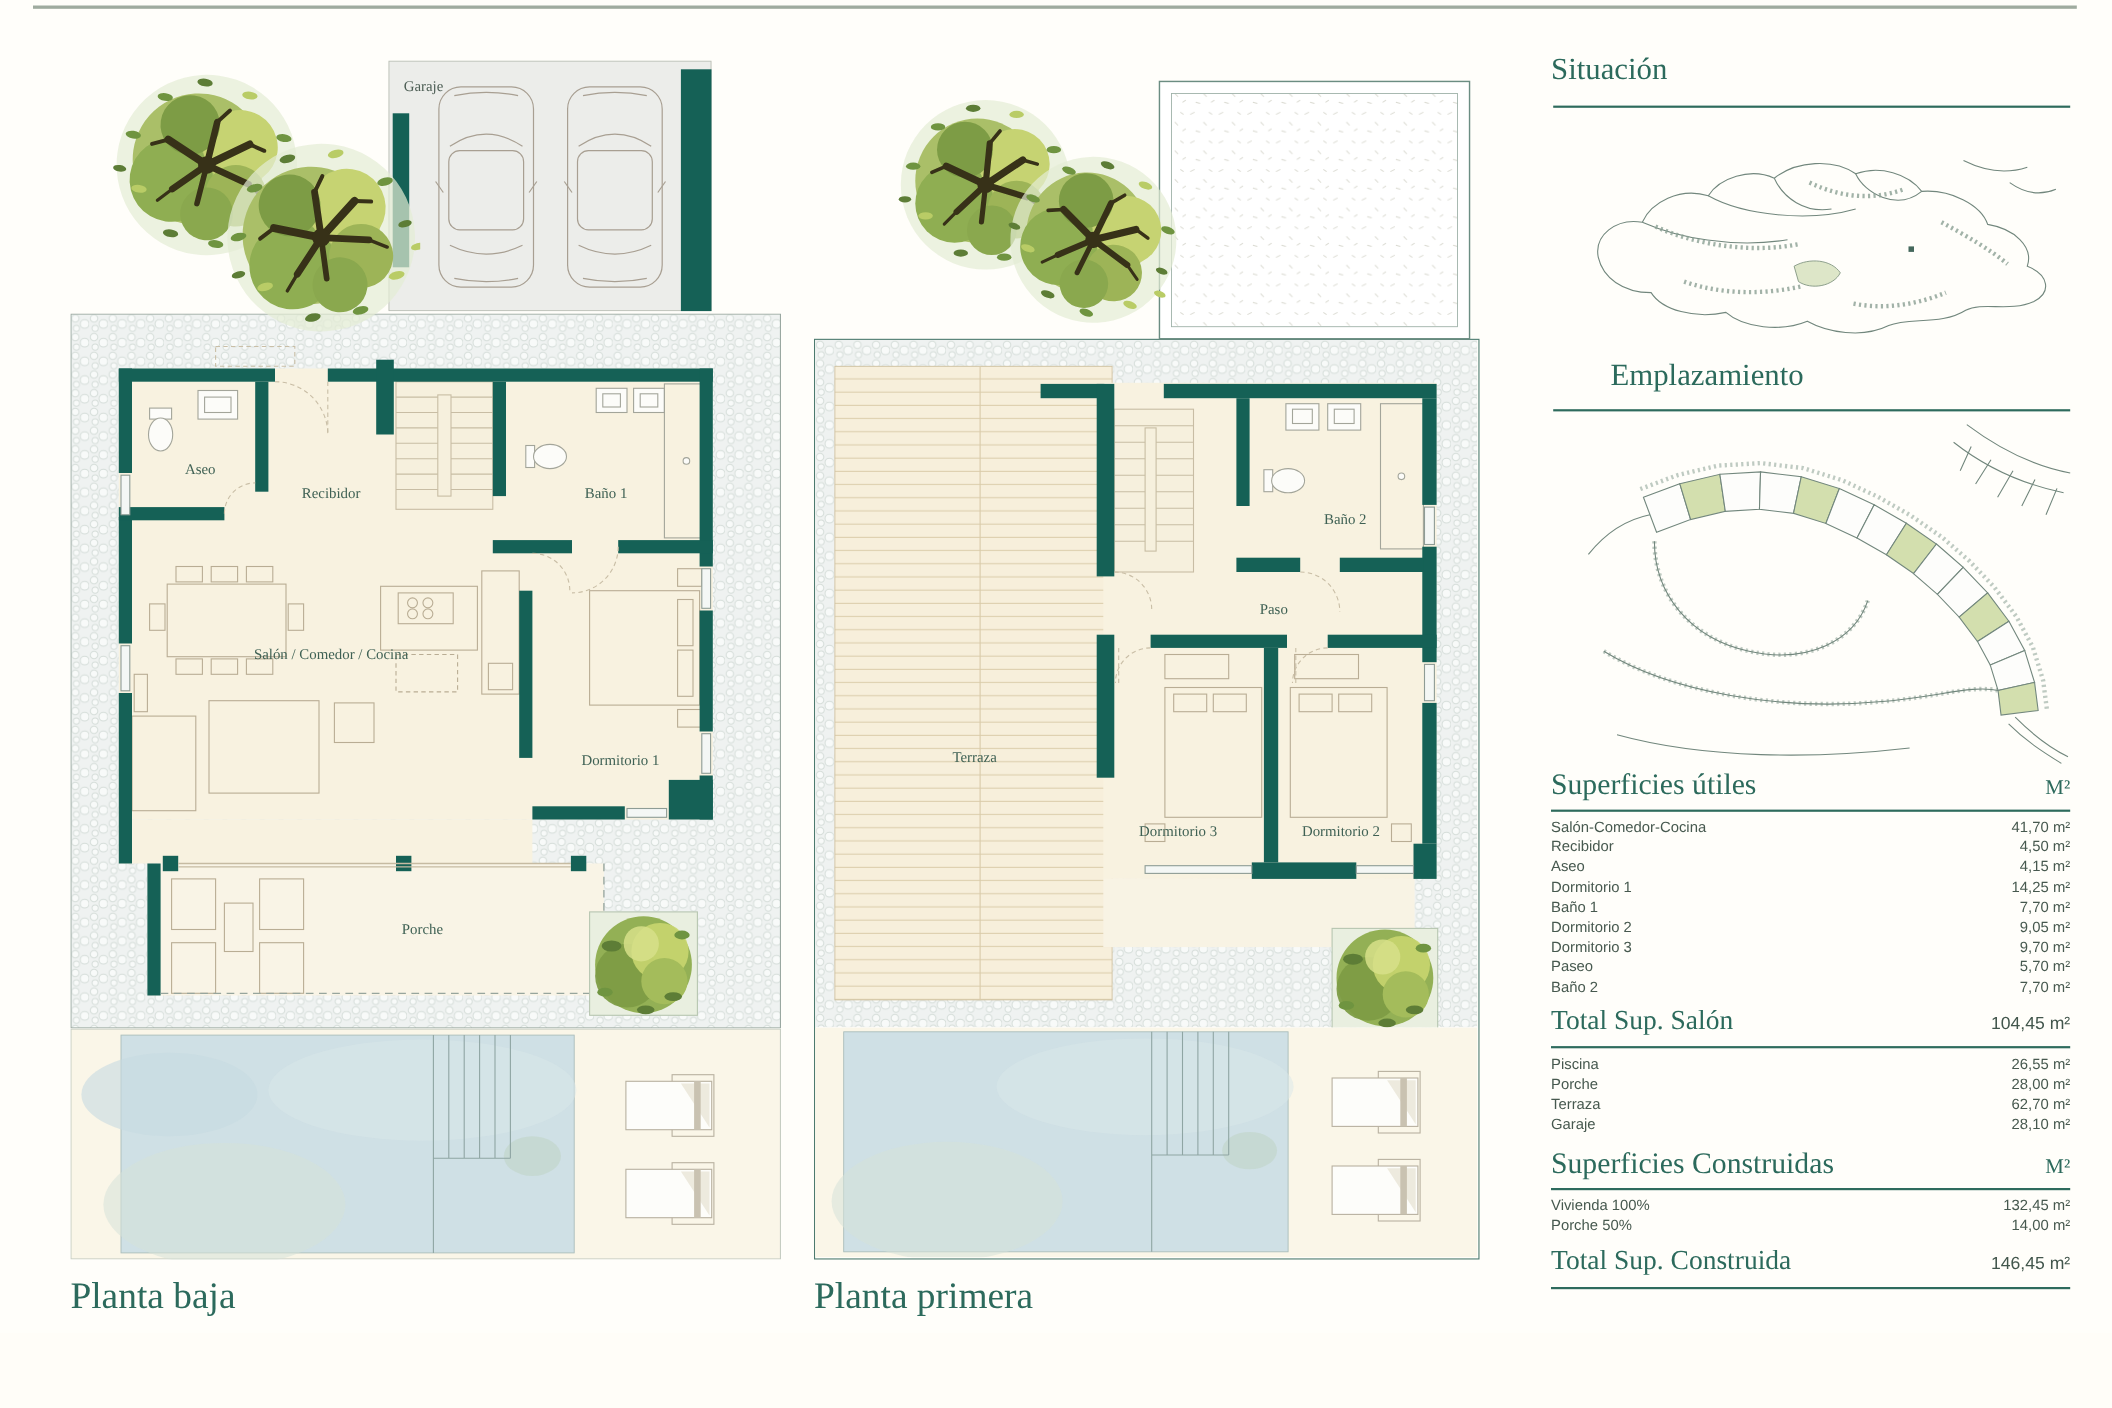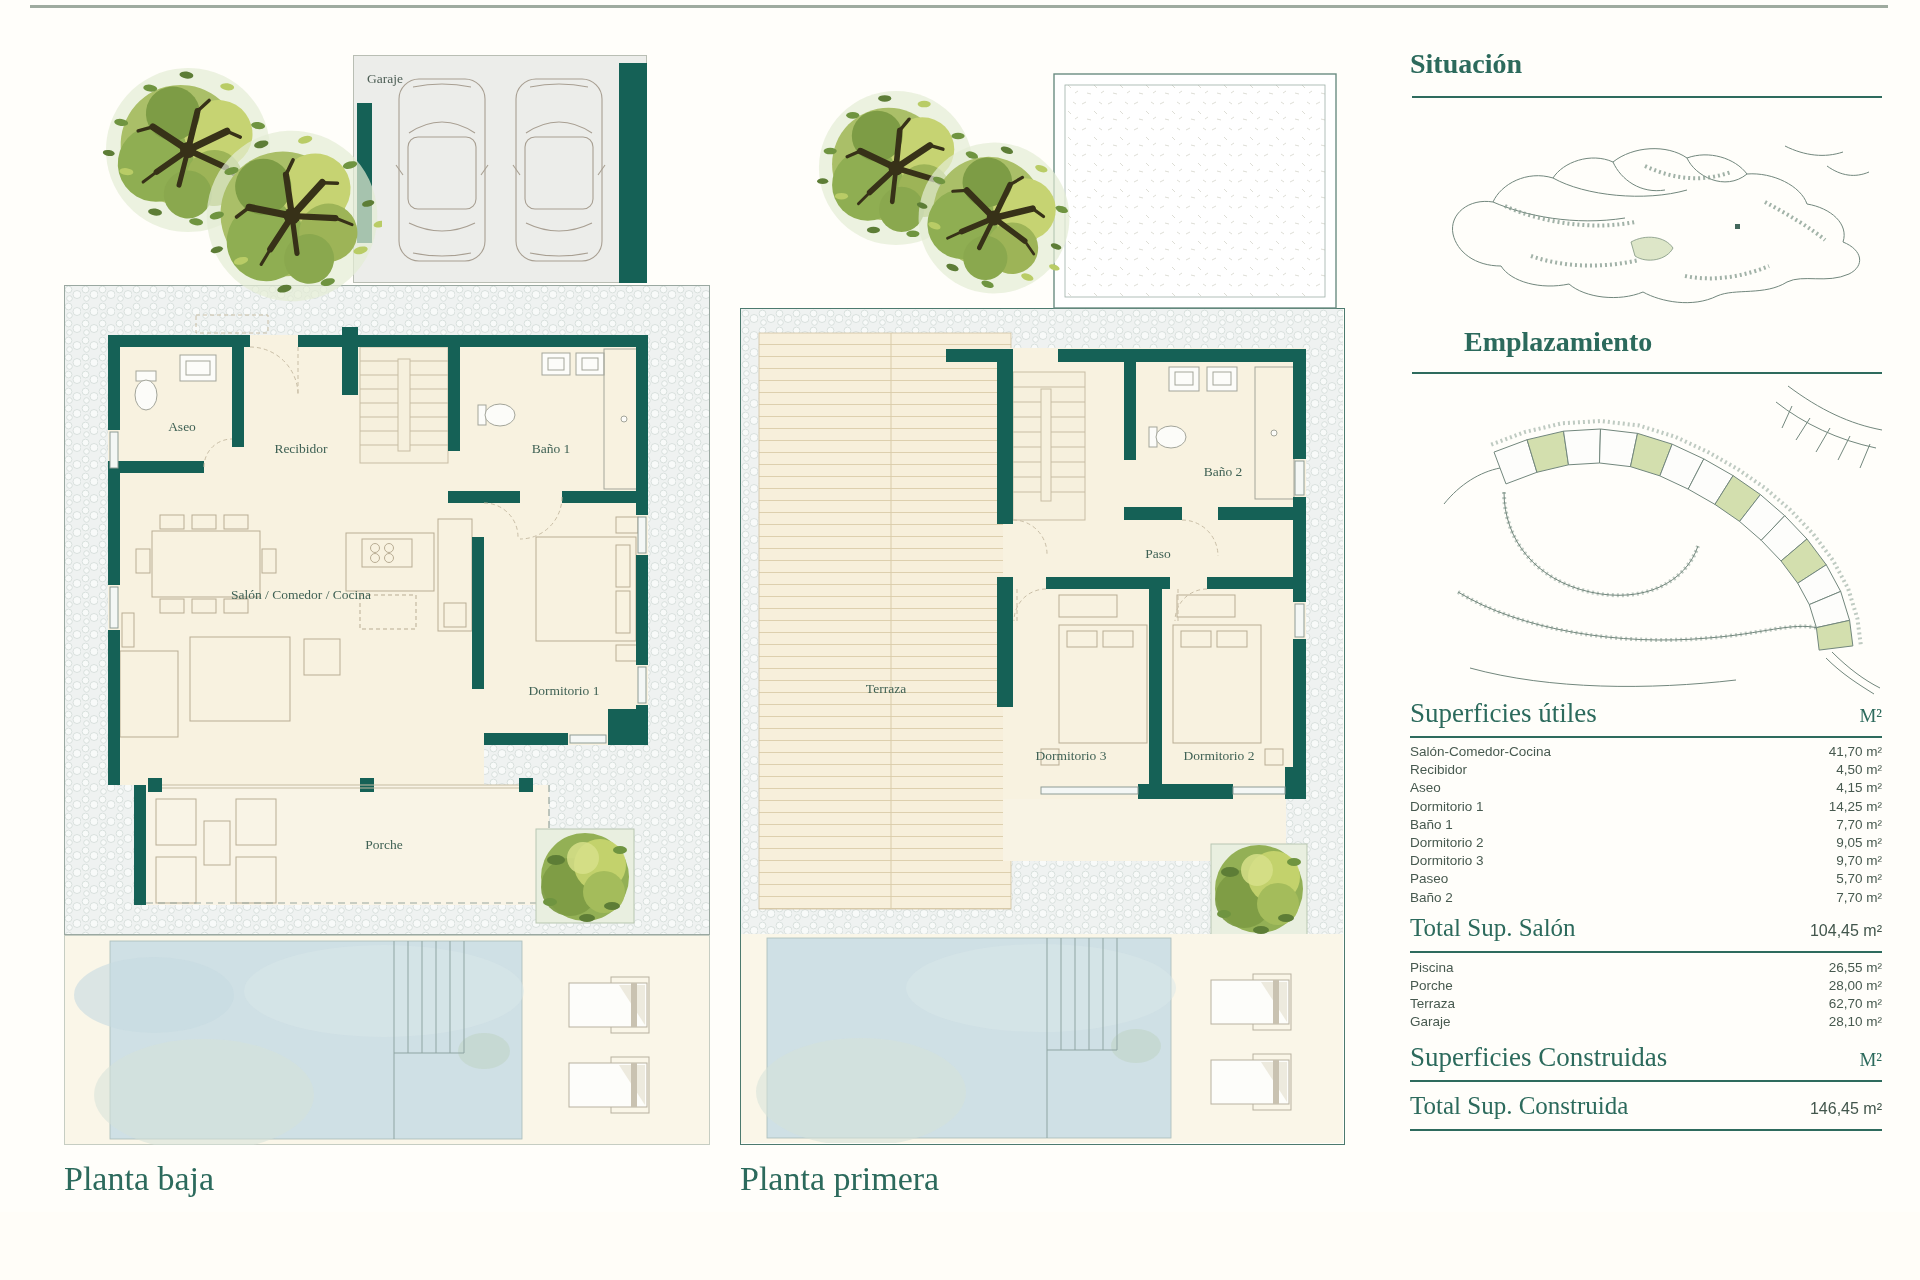--- a/index.html
+++ b/index.html
@@ -2,21 +2,21 @@
 <html><head>
 <meta charset="utf-8">
 <style>
   html,body{margin:0;padding:0;background:#fffdf8;}
   .page{position:relative;width:1920px;height:1212px;background:#fffefa;overflow:hidden;
         font-family:"Liberation Sans",sans-serif;}
   .abs{position:absolute;}
   .serif{font-family:"Liberation Serif","DejaVu Serif",serif;}
   .top-rule{left:30px;top:5px;width:1858px;height:3px;background:#9fab9f;}
   .plan-title{font-size:34px;font-weight:400;color:#2c6a5c;margin:0;}
-  .sec-title{font-size:28px;font-weight:700;color:#2c6a5c;margin:0;}
+  .sec-title{font-size:28px;font-weight:400;color:#2c6a5c;margin:0;}
   .green-rule{height:2px;background:#2e6b5d;}
   .plan2-wrap{left:740px;top:308px;width:605px;height:837px;border:1.5px solid #4c7a6e;box-sizing:border-box;}
   .plan2-wrap svg{display:block;}
   
   .tables{left:1410px;top:698px;width:472px;color:#47594f;}
   .hdr-row{display:flex;justify-content:space-between;align-items:baseline;
            border-bottom:2px solid #2e6b5d;padding-bottom:7px;gap:48px;}
   .tbl-title{font-size:27px;color:#2c6a5c;}
   .tbl-unit{font-size:19px;color:#2c6a5c;}
   .t-rows{margin-top:5px;}
@@ -504,19 +504,29 @@
         </div>
       <div class="t-row">
           <span>Garaje</span>
           <span>28,10 m²</span>
         </div>
     </div>
     <div class="hdr-row mt10">
       <span class="serif tbl-title">Superficies Construidas</span>
       <span class="serif tbl-unit">M²</span>
     </div>
+    <div class="t-rows">
+      <div class="t-row">
+          <span>Vivienda 100%</span>
+          <span>132,45 m²</span>
+        </div>
+      <div class="t-row">
+          <span>Porche 50%</span>
+          <span>14,00 m²</span>
+        </div>
+    </div>
     <div class="total-row mt6">
       <span class="serif total-label">Total Sup. Construida</span>
       <span class="total-value">146,45 m²</span>
     </div>
   </div>
 
 </div>
 
 </body></html>

